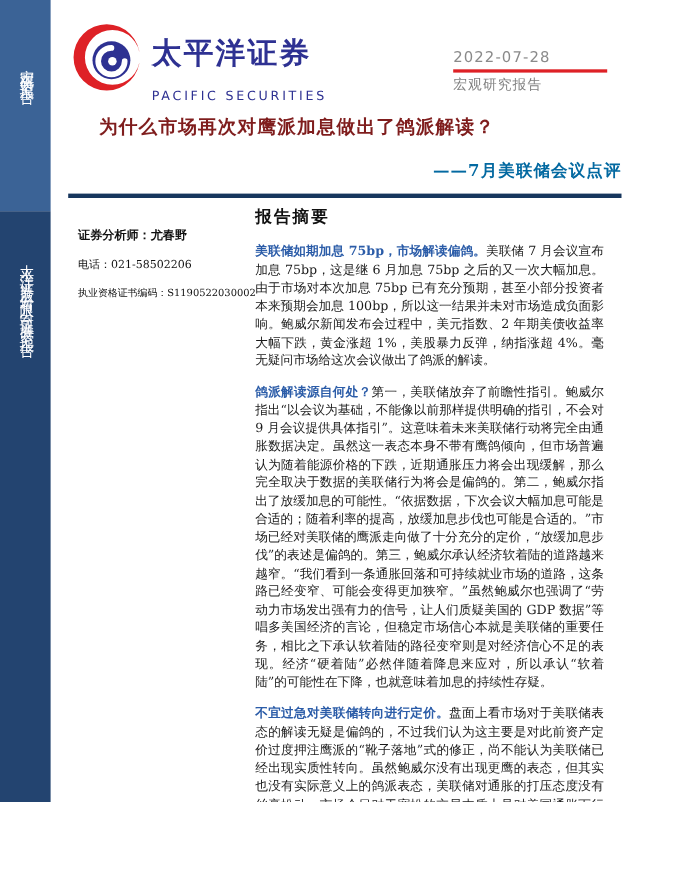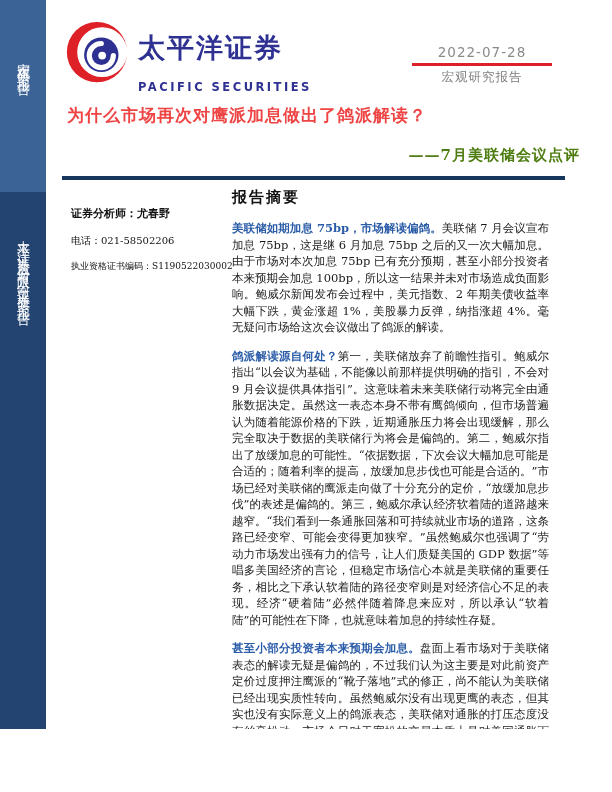--- a/index.html
+++ b/index.html
@@ -13,31 +13,31 @@
          font-family:"DejaVu Serif","Liberation Serif",serif;}
   .vtext.top{top:52px;}
   .vtext.bot{top:38px;letter-spacing:4.5px;}
   
   .logo{position:absolute;left:66px;top:12px;display:flex;align-items:center;}
   .logo-mark{width:62px;height:82px;}
   .logo-txt{margin-left:10px;padding-top:18px;}
   .logo-cn{font-size:27px;font-weight:bold;color:#2E3192;letter-spacing:2px;
            font-family:"DejaVu Sans","Liberation Sans",sans-serif;}
   .logo-en{font-size:11.5px;color:#2E3192;letter-spacing:2.5px;margin-top:14px;
-           font-family:"DejaVu Sans","Liberation Sans",sans-serif;font-weight:bold;}
+           font-family:"DejaVu Sans","Liberation Sans",sans-serif;font-weight:normal;}
   
-  .hdr-right{position:absolute;right:60px;top:44px;text-align:center;
+  .hdr-right{position:absolute;right:60px;top:44px;text-align:left;
              font-family:"DejaVu Sans","Liberation Sans",sans-serif;}
   .hdr-date{font-size:13.5px;color:#8a8a8a;letter-spacing:1px;}
   .hdr-redline{width:140px;height:3px;background:#DE2126;margin:3px 0 3px auto;}
   .hdr-cat{font-size:12.5px;color:#7f7f7f;letter-spacing:1px;}
   
-  .title{position:absolute;left:67px;top:104px;width:480px;font-size:17px;font-weight:bold;
-         color:#ef4444;letter-spacing:1px;}
-  .subtitle{position:absolute;right:32px;top:146px;font-size:15px;font-weight:bold;color:#4d7c0f;
+  .title{position:absolute;left:90px;top:104px;width:480px;font-size:17px;font-weight:bold;
+         color:#7f1d1d;letter-spacing:1px;}
+  .subtitle{position:absolute;right:47px;top:146px;font-size:15px;font-weight:bold;color:#0369a1;
             letter-spacing:1px;}
   .navy-rule{position:absolute;left:62px;top:176px;width:503px;height:4px;background:#17365D;}
   
   .analyst{position:absolute;left:71px;top:206px;width:165px;font-size:10px;color:#111;}
   .analyst .row{margin-bottom:12px;white-space:nowrap;}
   .analyst .row.first{font-weight:bold;font-size:11px;margin-bottom:13px;}
   .analyst .row.small{font-size:9px;}
   
   .summary{position:absolute;left:232px;top:188px;width:333px;}
   .summary-h{font-size:15px;font-weight:bold;color:#111;letter-spacing:2px;margin:0 0 13px 0;}
@@ -91,21 +91,21 @@
     <div class="row small"><span>执业资格证书编码：</span><span>S1190522030002</span></div>
   </div>
 
   <div class="summary">
     <div class="summary-h">报告摘要</div>
 
     <p class="para"><span class="lead">美联储如期加息 75bp，市场解读偏鸽。</span><span>美联储 7 月会议宣布加息 75bp，这是继 6 月加息 75bp 之后的又一次大幅加息。由于市场对本次加息 75bp 已有充分预期，甚至小部分投资者本来预期会加息 100bp，所以这一结果并未对市场造成负面影响。鲍威尔新闻发布会过程中，美元指数、2 年期美债收益率大幅下跌，黄金涨超 1%，美股暴力反弹，纳指涨超 4%。毫无疑问市场给这次会议做出了鸽派的解读。</span></p>
 
     <p class="para"><span class="lead">鸽派解读源自何处？</span><span>第一，美联储放弃了前瞻性指引。鲍威尔指出“以会议为基础，不能像以前那样提供明确的指引，不会对 9 月会议提供具体指引”。这意味着未来美联储行动将完全由通胀数据决定。虽然这一表态本身不带有鹰鸽倾向，但市场普遍认为随着能源价格的下跌，近期通胀压力将会出现缓解，那么完全取决于数据的美联储行为将会是偏鸽的。第二，鲍威尔指出了放缓加息的可能性。“依据数据，下次会议大幅加息可能是合适的；随着利率的提高，放缓加息步伐也可能是合适的。”市场已经对美联储的鹰派走向做了十分充分的定价，“放缓加息步伐”的表述是偏鸽的。第三，鲍威尔承认经济软着陆的道路越来越窄。“我们看到一条通胀回落和可持续就业市场的道路，这条路已经变窄、可能会变得更加狭窄。”虽然鲍威尔也强调了“劳动力市场发出强有力的信号，让人们质疑美国的 GDP 数据”等唱多美国经济的言论，但稳定市场信心本就是美联储的重要任务，相比之下承认软着陆的路径变窄则是对经济信心不足的表现。经济“硬着陆”必然伴随着降息来应对，所以承认“软着陆”的可能性在下降，也就意味着加息的持续性存疑。</span></p>
 
-    <p class="para"><span class="lead">甚至小部分投资者本来预期会加息。</span><span>盘面上看市场对于美联储表态的解读无疑是偏鸽的，不过我们认为这主要是对此前资产定价过度押注鹰派的“靴子落地”式的修正，尚不能认为美联储已经出现实质性转向。虽然鲍威尔没有出现更鹰的表态，但其实也没有实际意义上的鸽派表态，美联储对通胀的打压态度没有丝毫松动。市场今日对于宽松的交易本质上是对美国通胀下行的押注。鉴于当前美国通胀的高度不确定性，我们认为等到美国 8 月通胀数据公布后再行判断更为稳妥。当前海外资产定价的核心矛盾是美国经济的“弱预期与强现实”。在这一矛盾之下资产价格的博弈将是非常剧烈的，波动率也会大大增加。基于</span></p>
+    <p class="para"><span class="lead">不宜过急对美联储转向进行定价。</span><span>盘面上看市场对于美联储表态的解读无疑是偏鸽的，不过我们认为这主要是对此前资产定价过度押注鹰派的“靴子落地”式的修正，尚不能认为美联储已经出现实质性转向。虽然鲍威尔没有出现更鹰的表态，但其实也没有实际意义上的鸽派表态，美联储对通胀的打压态度没有丝毫松动。市场今日对于宽松的交易本质上是对美国通胀下行的押注。鉴于当前美国通胀的高度不确定性，我们认为等到美国 8 月通胀数据公布后再行判断更为稳妥。当前海外资产定价的核心矛盾是美国经济的“弱预期与强现实”。在这一矛盾之下资产价格的博弈将是非常剧烈的，波动率也会大大增加。基于</span></p>
   </div>
 
   <div class="foot-rule"></div>
   <div class="foot-disclaimer">请务必阅读正文之后的免责条款部分</div>
   <div class="motto">
     <span>守正</span>
     <span>出奇</span>
     <span>宁静</span>
     <span>致远</span>
   </div>

